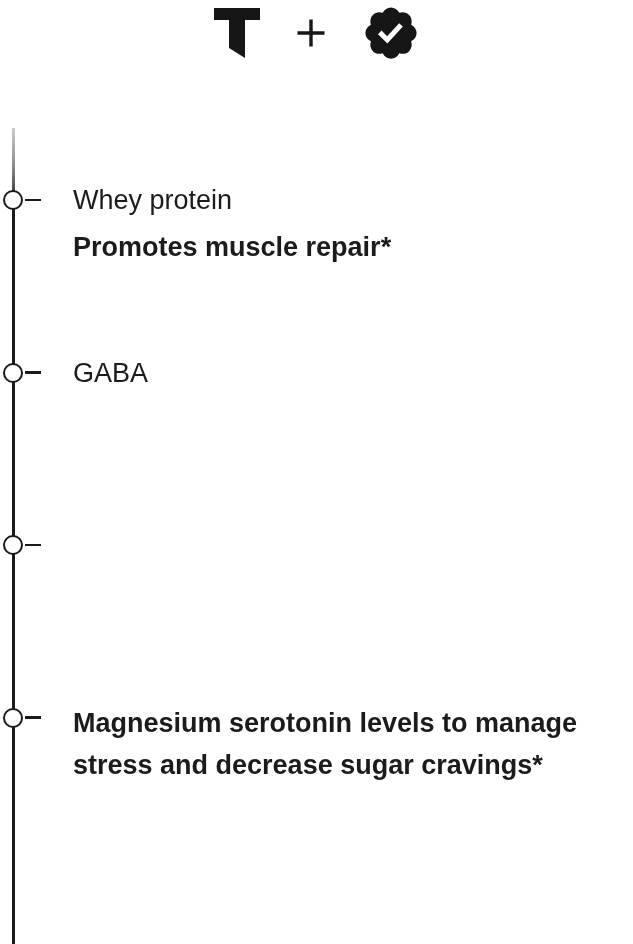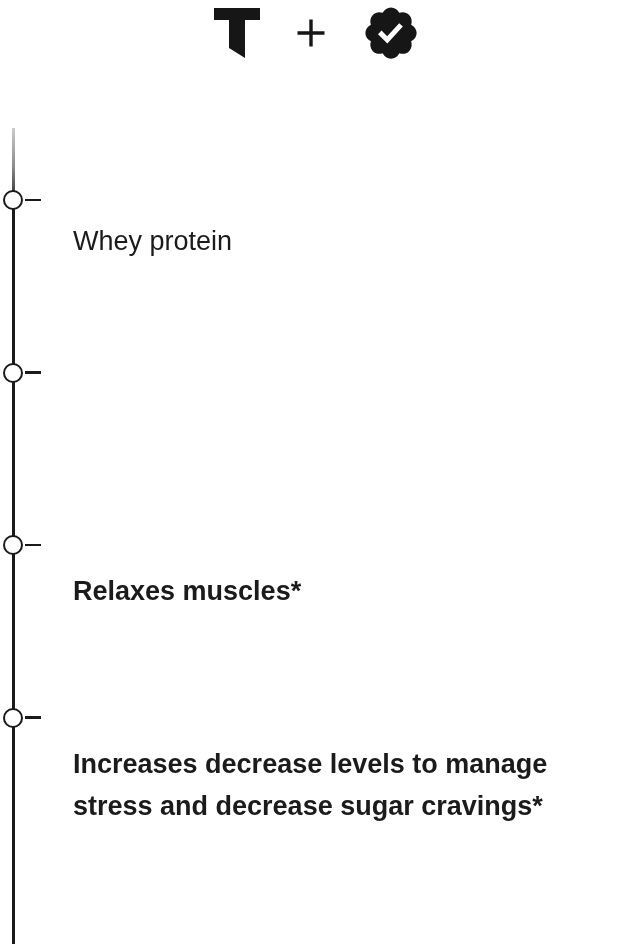--- a/index.html
+++ b/index.html
@@ -53,21 +53,20 @@
     top: -1.25px;
     width: 16px;
     height: 2.5px;
     background: #1a1a1a;
   }
   .text {
     position: absolute;
     left: 73px;
     top: -21px;
     width: 556px;
-    margin-top: 41px;
   }
   .name {
     font-size: 27px;
     line-height: 42px;
     font-weight: 400;
     color: #1b1b1b;
   }
   .benefit {
     font-size: 27px;
     line-height: 42px;
@@ -103,39 +102,40 @@
     </span>
   </div>
 
   <div class="vline"></div>
 
   <div class="row row1">
     <div class="dot"></div>
     <div class="tick"></div>
     <div class="text">
       <div class="name">Whey protein</div>
+      <div class="benefit">Promotes muscle repair*</div>
     </div>
   </div>
 
   <div class="row row2">
     <div class="dot"></div>
     <div class="tick"></div>
     <div class="text">
+      <div class="name">GABA</div>
     </div>
   </div>
 
   <div class="row row3">
     <div class="dot"></div>
     <div class="tick"></div>
     <div class="text">
-      <div class="benefit">Relaxes muscles*</div>
     </div>
   </div>
 
   <div class="row row4">
     <div class="dot"></div>
     <div class="tick"></div>
     <div class="text">
-      <div class="benefit">Increases decrease levels to manage stress and decrease sugar cravings*</div>
+      <div class="benefit">Magnesium serotonin levels to manage stress and decrease sugar cravings*</div>
     </div>
   </div>
 
 </div>
 
 </body></html>

